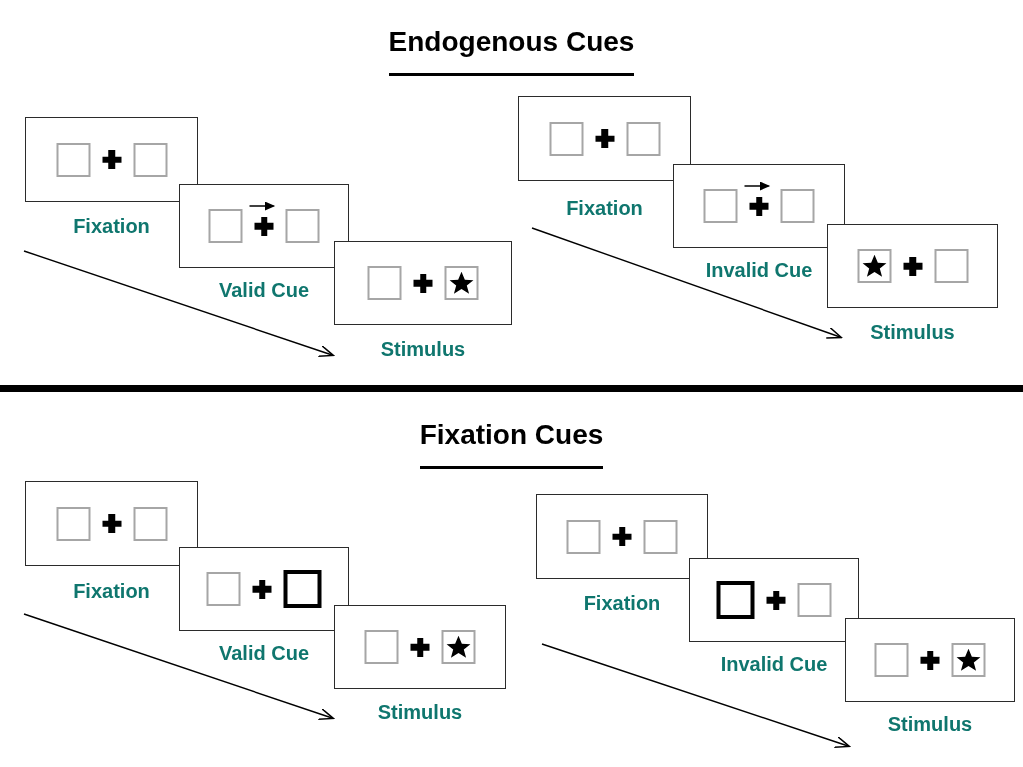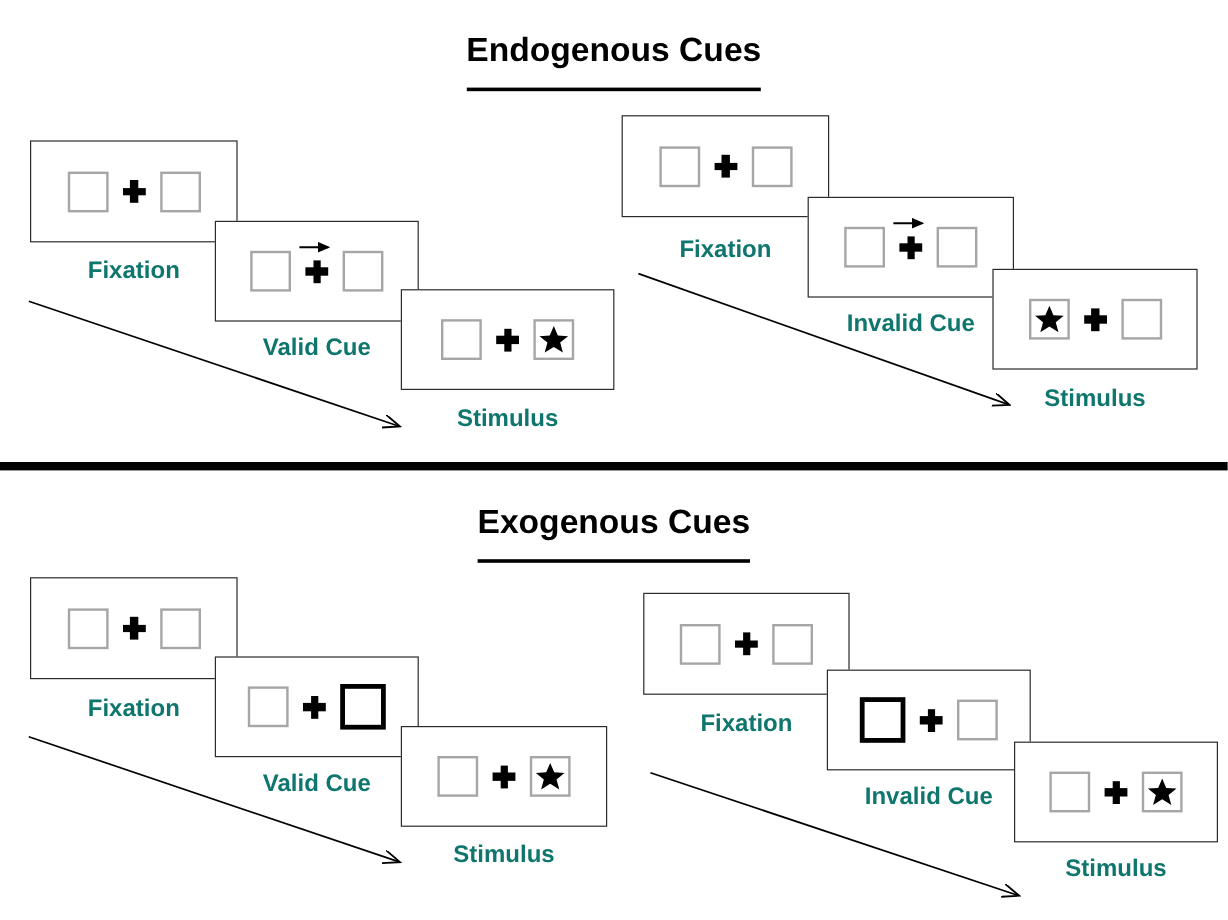--- a/index.html
+++ b/index.html
@@ -170,21 +170,21 @@
       </div>
       <div class="plus" style="width:19px;height:19px;margin:0 12px;"></div>
       <div class="pbox" style="width:34px;height:34px;"></div>
     </div>
   </div>
   <div class="caption" style="left:827px;top:321px;width:171px;">Stimulus</div>
 
   <div class="divider" style="top:385px;"></div>
 
   <div class="section-title" style="top:419px;">
-    <span>Exogenous Cues</span>
+    <span>Fixation Cues</span>
   </div>
 
   <svg class="time-arrow" style="left:22px;top:608px;" width="330" height="120">
     <line x1="2" y1="6" x2="310" y2="110" stroke="#000" stroke-width="1.4" marker-end="url(#ah1)"></line>
   </svg>
 
   <div class="panel" style="left:25px;top:481px;width:173px;height:85px;">
     <div class="panel-inner">
       <div class="pbox" style="width:34px;height:34px;"></div>
       <div class="plus" style="width:19px;height:19px;margin:0 12px;"></div>

